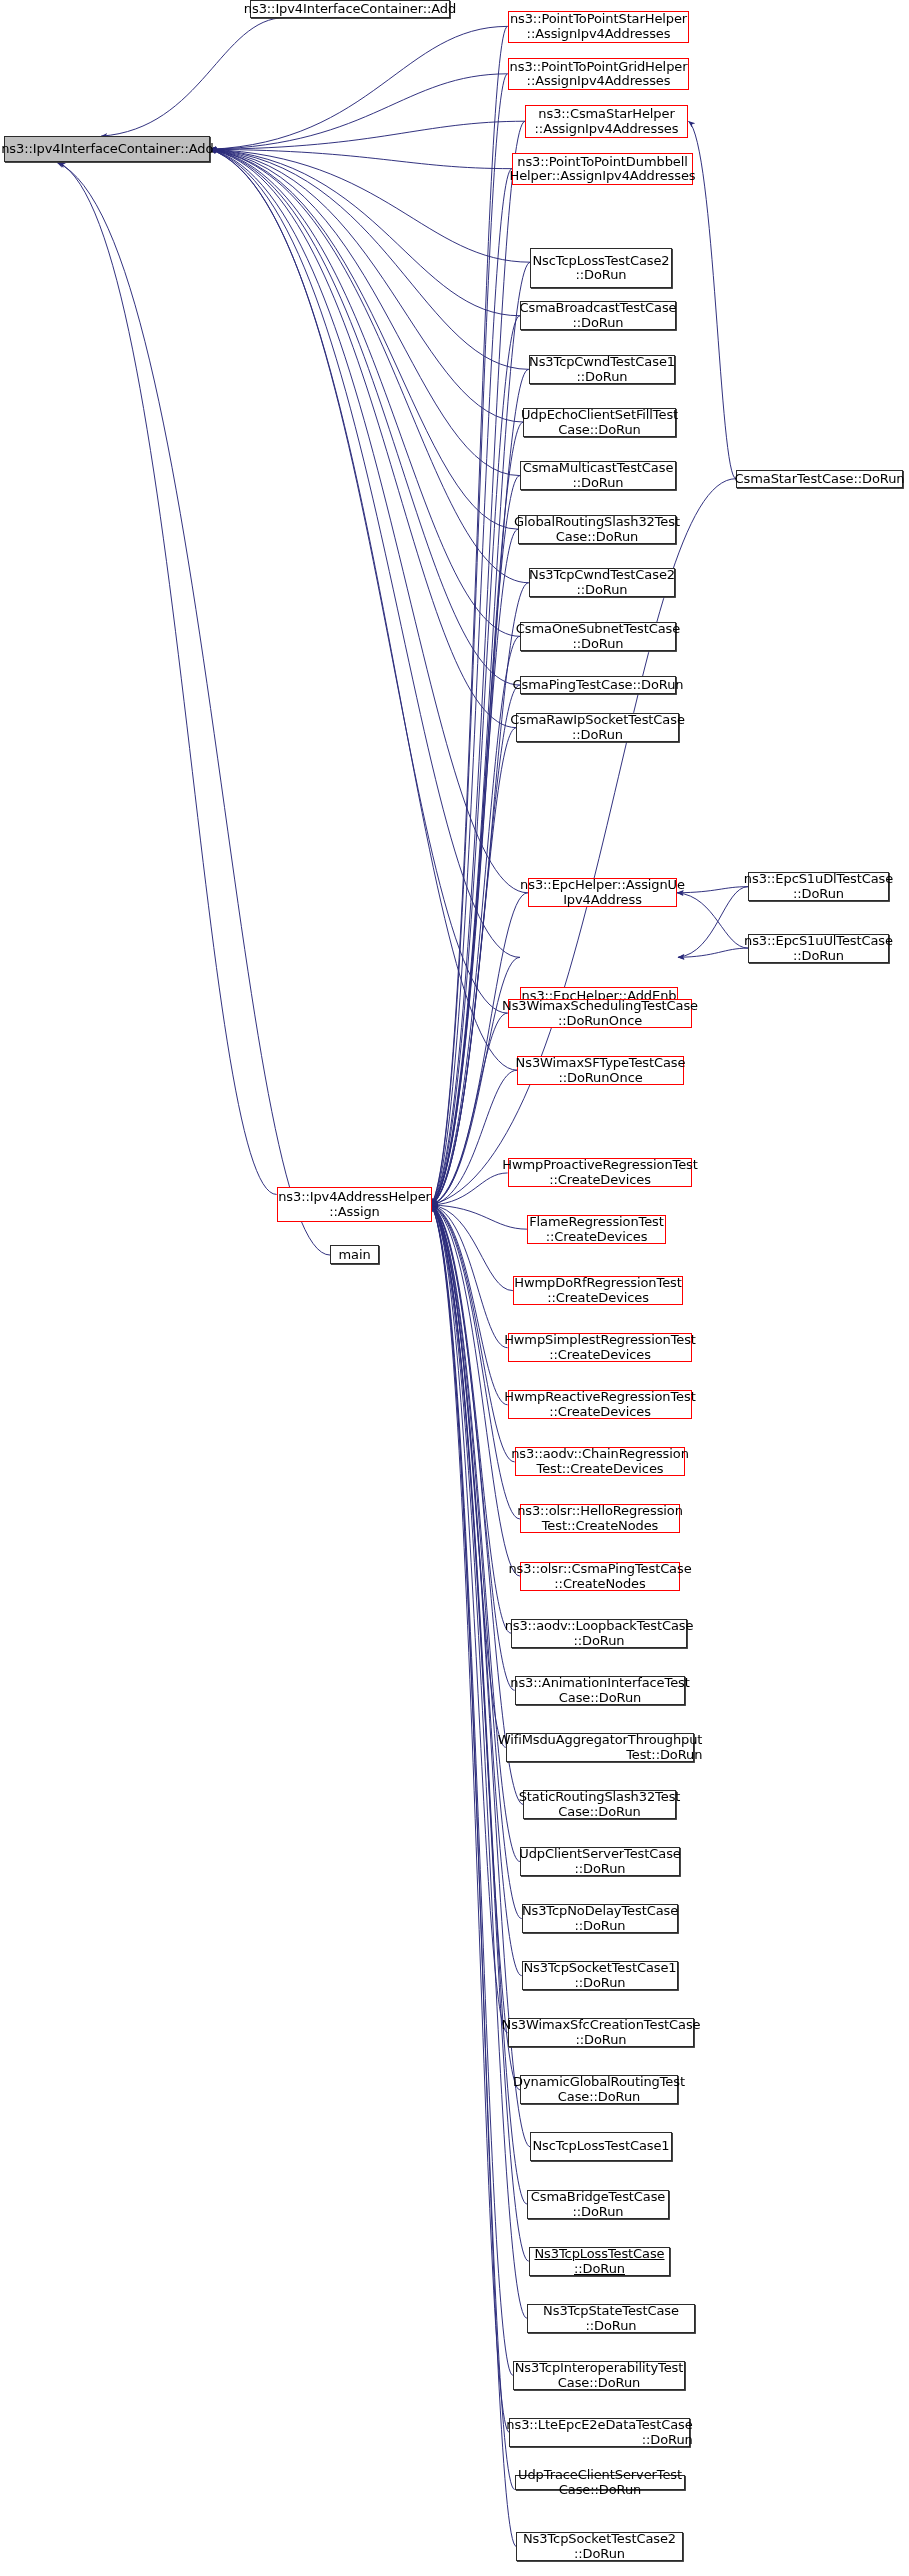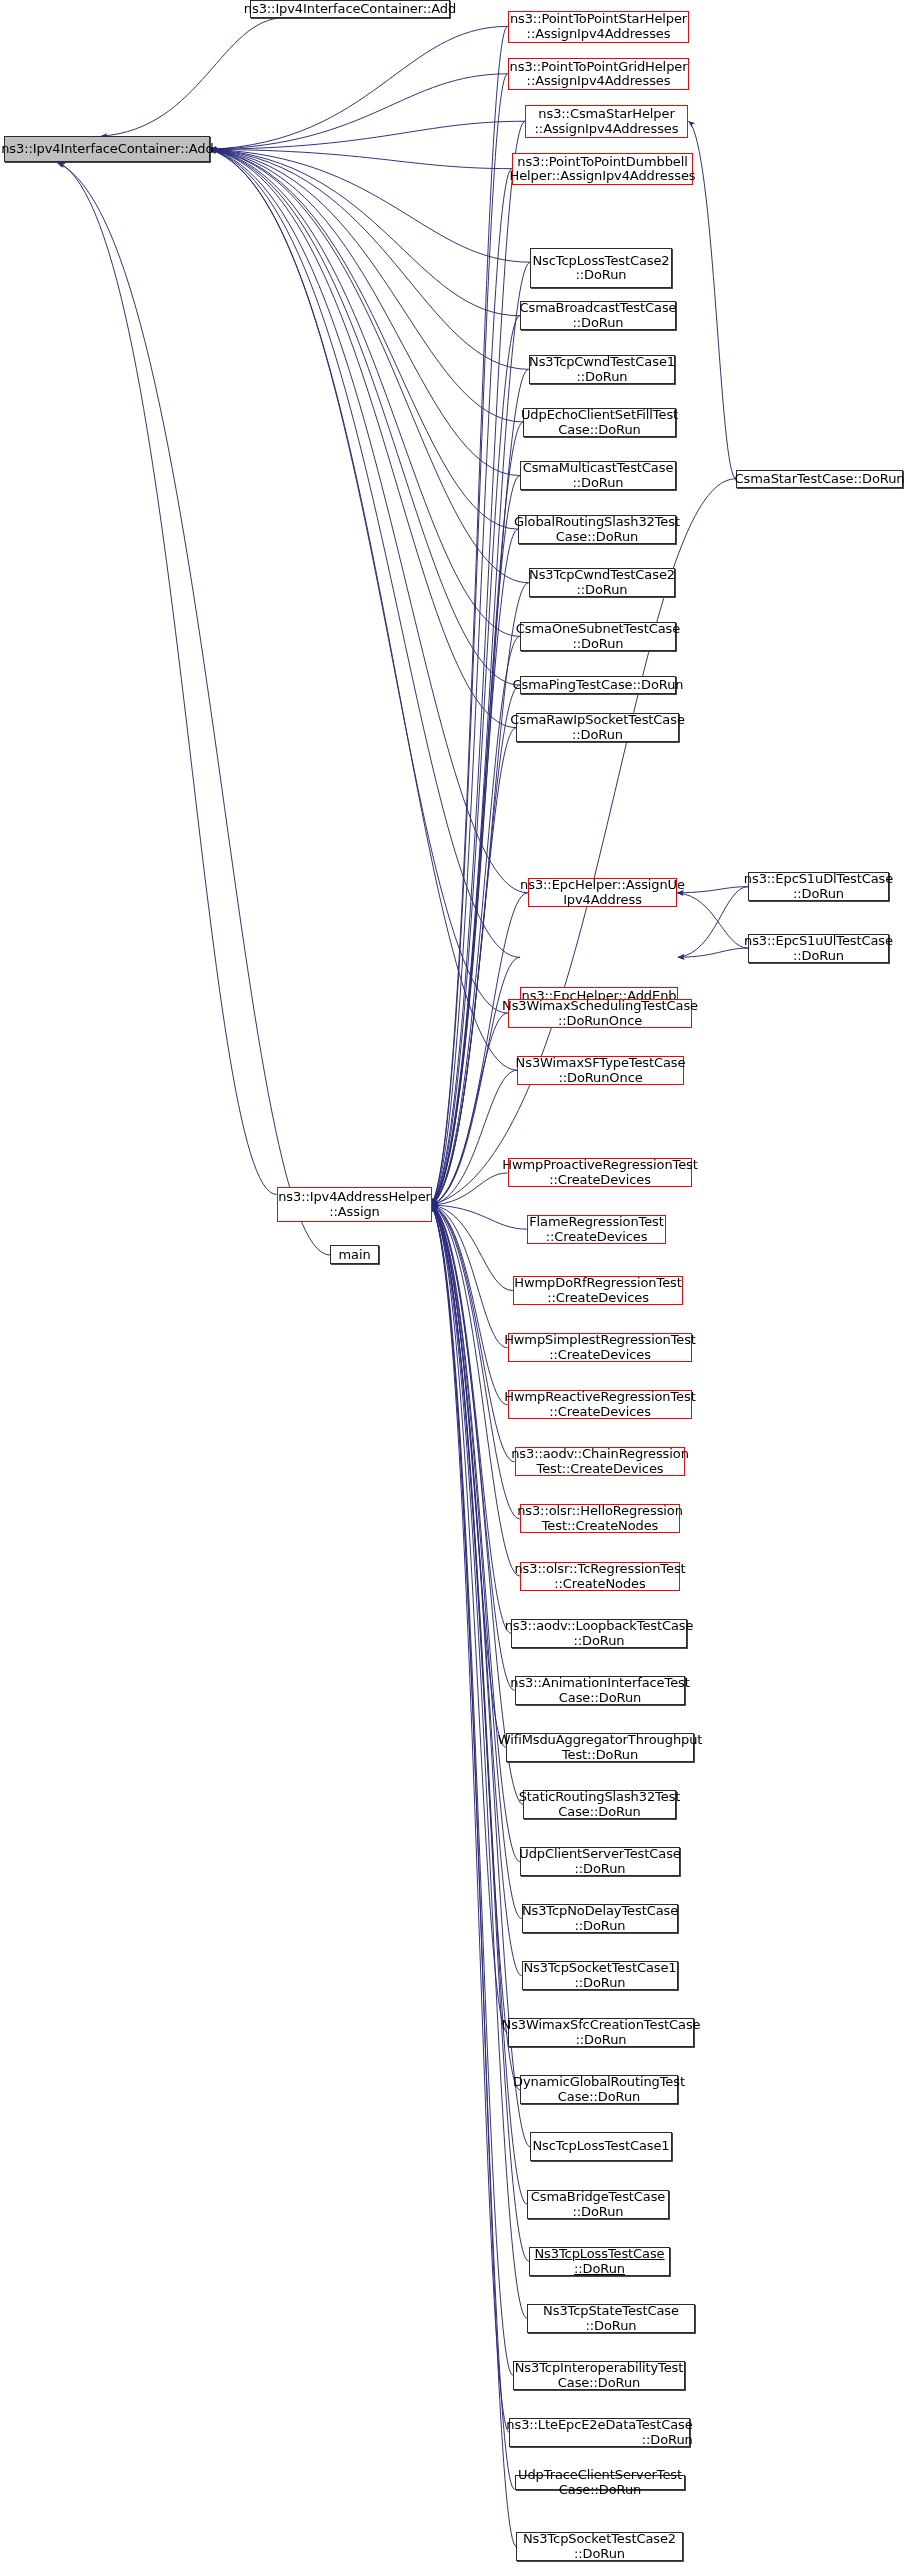--- a/index.html
+++ b/index.html
@@ -183,27 +183,27 @@
       <div class="node red" style="left: 513px; top: 1276px; width: 170px; height: 29px;">HwmpDoRfRegressionTest
 ::CreateDevices</div>
       <div class="node red" style="left: 508px; top: 1333px; width: 184px; height: 29px;">HwmpSimplestRegressionTest
 ::CreateDevices</div>
       <div class="node red" style="left: 508px; top: 1390px; width: 184px; height: 29px;">HwmpReactiveRegressionTest
 ::CreateDevices</div>
       <div class="node red" style="left: 515px; top: 1447px; width: 170px; height: 29px;">ns3::aodv::ChainRegression
 Test::CreateDevices</div>
       <div class="node red" style="left: 520px; top: 1504px; width: 160px; height: 29px;">ns3::olsr::HelloRegression
 Test::CreateNodes</div>
-      <div class="node red" style="left: 520px; top: 1562px; width: 160px; height: 29px;">ns3::olsr::TcRegressionTest
+      <div class="node red" style="left: 520px; top: 1562px; width: 160px; height: 29px;">ns3::olsr::CsmaPingTestCase
 ::CreateNodes</div>
       <div class="node plain" style="left: 511px; top: 1619px; width: 176px; height: 29px;">ns3::aodv::LoopbackTestCase
 ::DoRun</div>
       <div class="node plain" style="left: 515px; top: 1676px; width: 170px; height: 29px;">ns3::AnimationInterfaceTest
 Case::DoRun</div>
-      <div class="node plain" style="left: 506px; top: 1733px; width: 188px; height: 29px;">WifiMsduAggregatorThroughput
+      <div class="node plain" style="left: 506px; top: 1733px; width: 188px; height: 29px; text-align: right;">WifiMsduAggregatorThroughput
 Test::DoRun</div>
       <div class="node plain" style="left: 523px; top: 1790px; width: 153px; height: 29px;">StaticRoutingSlash32Test
 Case::DoRun</div>
       <div class="node plain" style="left: 520px; top: 1847px; width: 160px; height: 29px;">UdpClientServerTestCase
 ::DoRun</div>
       <div class="node plain" style="left: 522px; top: 1904px; width: 156px; height: 29px;">Ns3TcpNoDelayTestCase
 ::DoRun</div>
       <div class="node plain" style="left: 522px; top: 1961px; width: 156px; height: 29px;">Ns3TcpSocketTestCase1
 ::DoRun</div>
       <div class="node plain" style="left: 508px; top: 2018px; width: 186px; height: 29px;">Ns3WimaxSfcCreationTestCase

